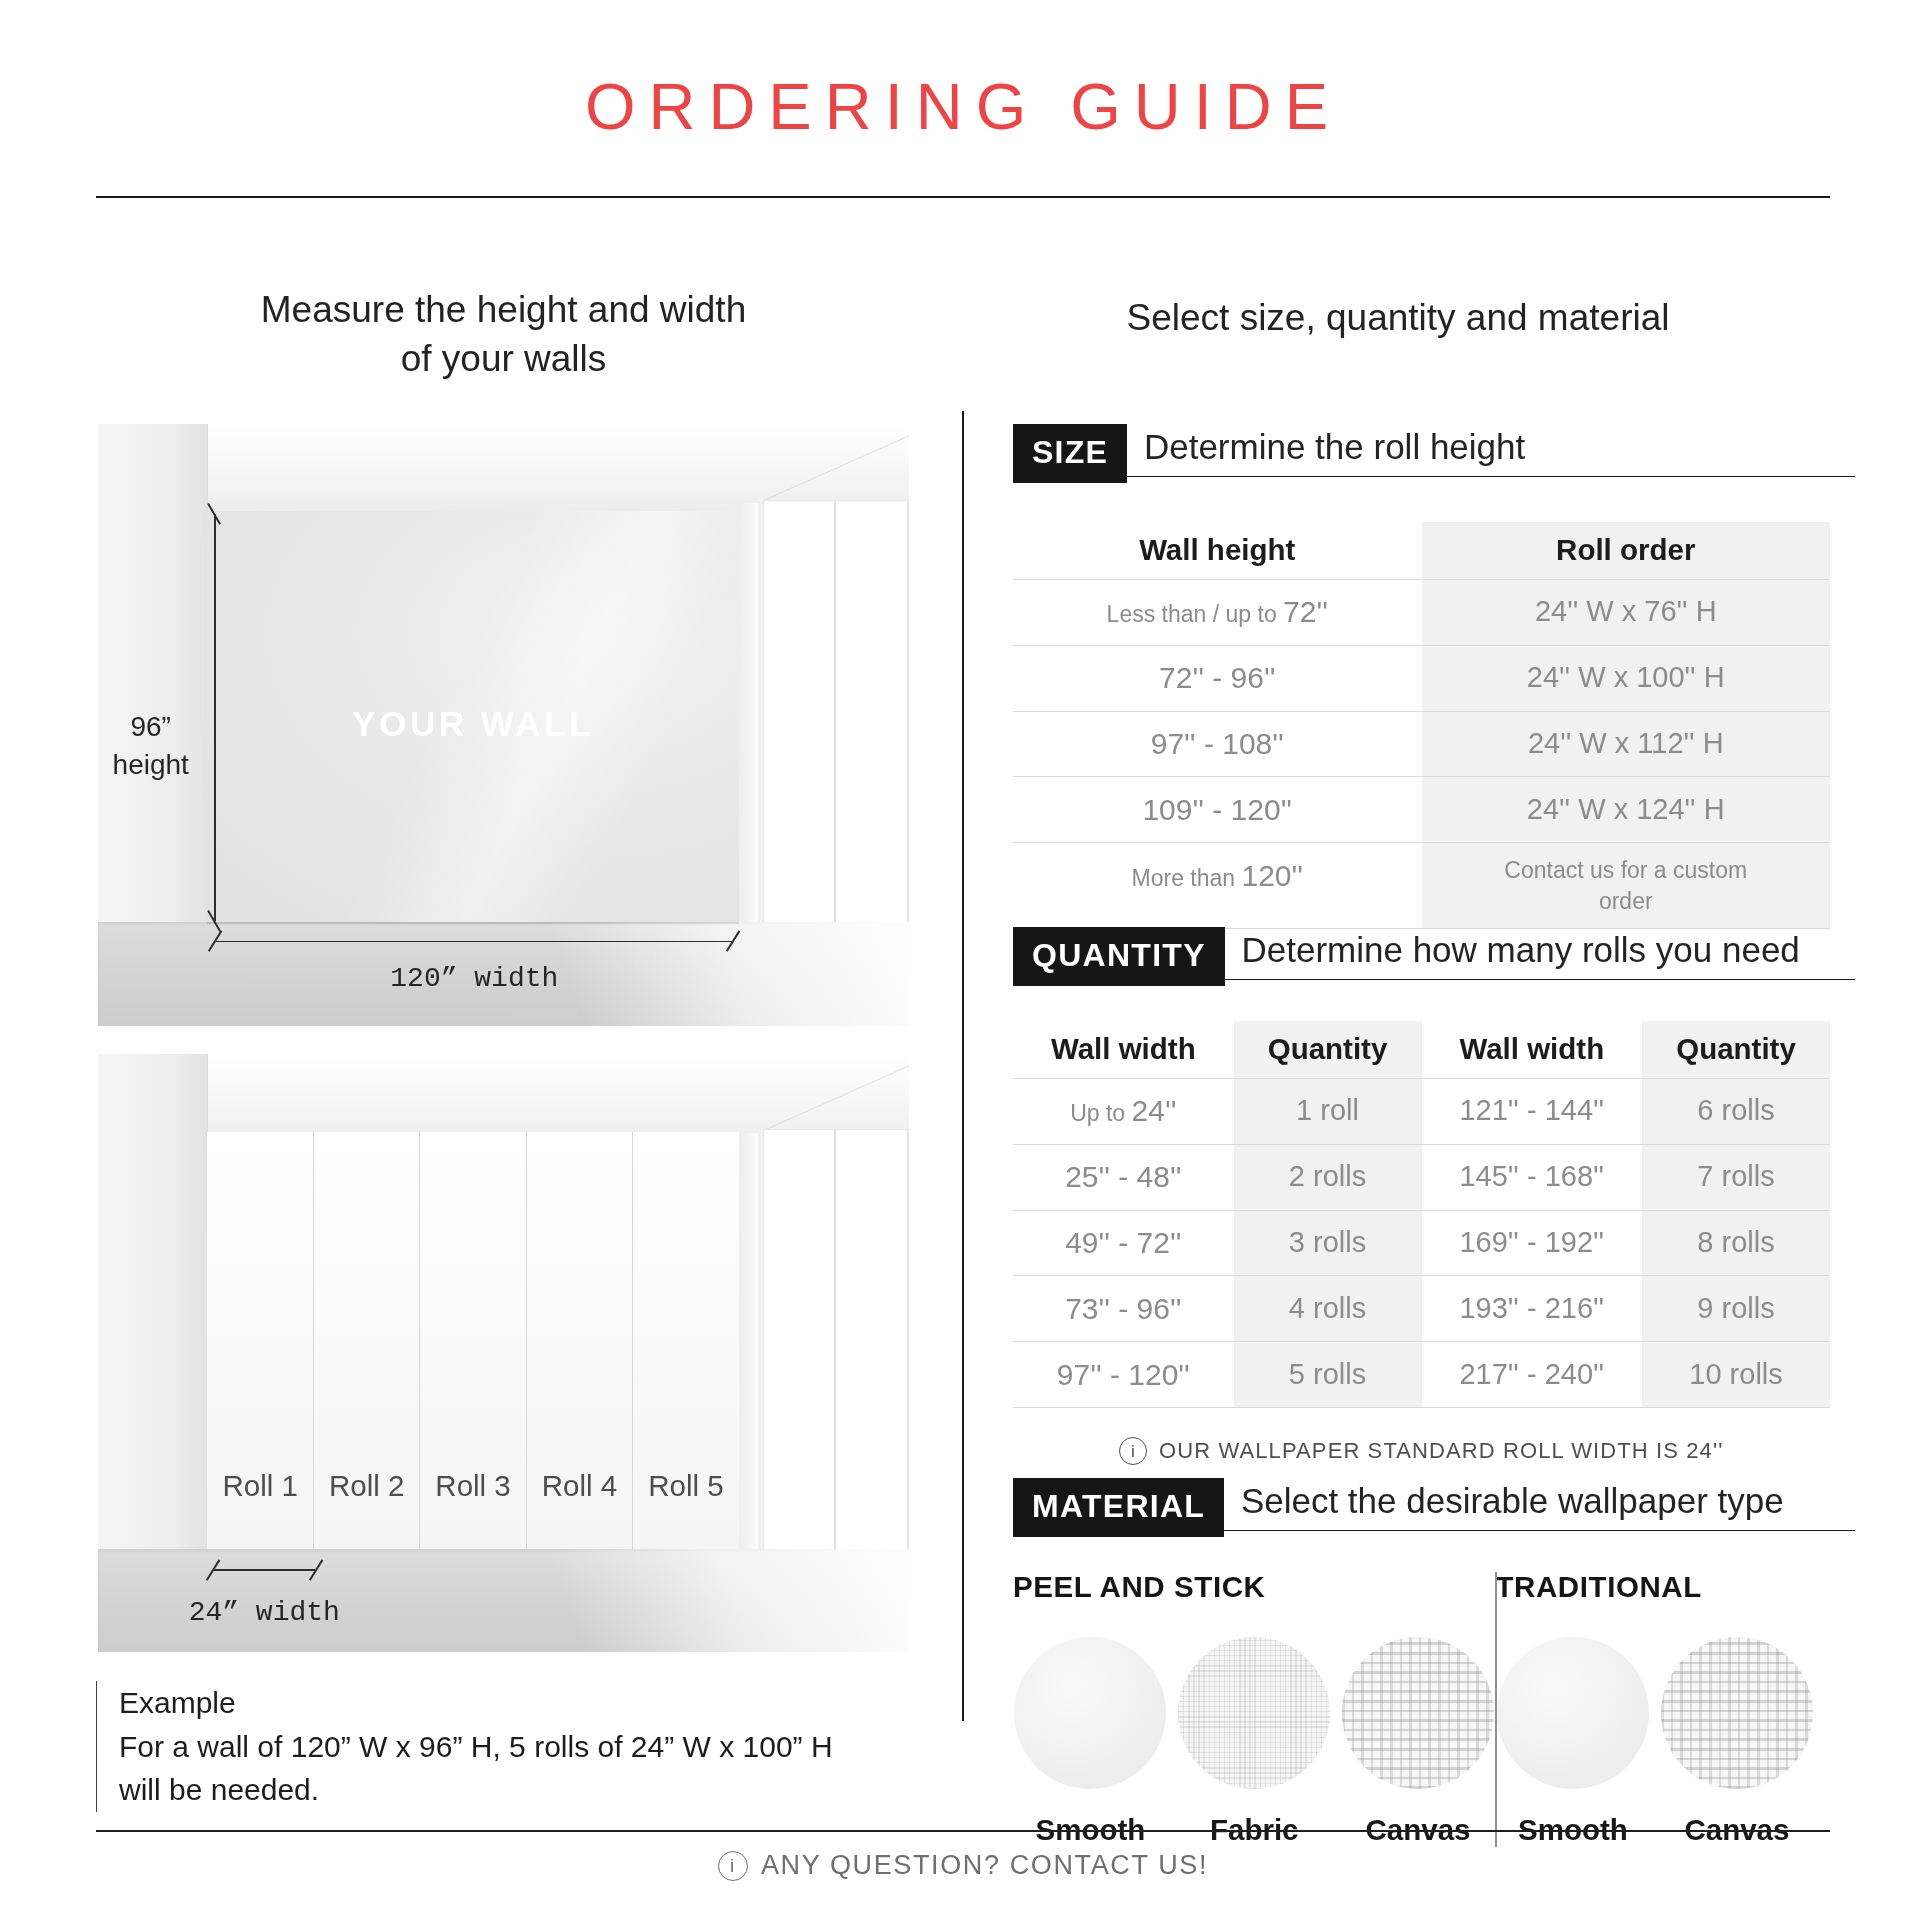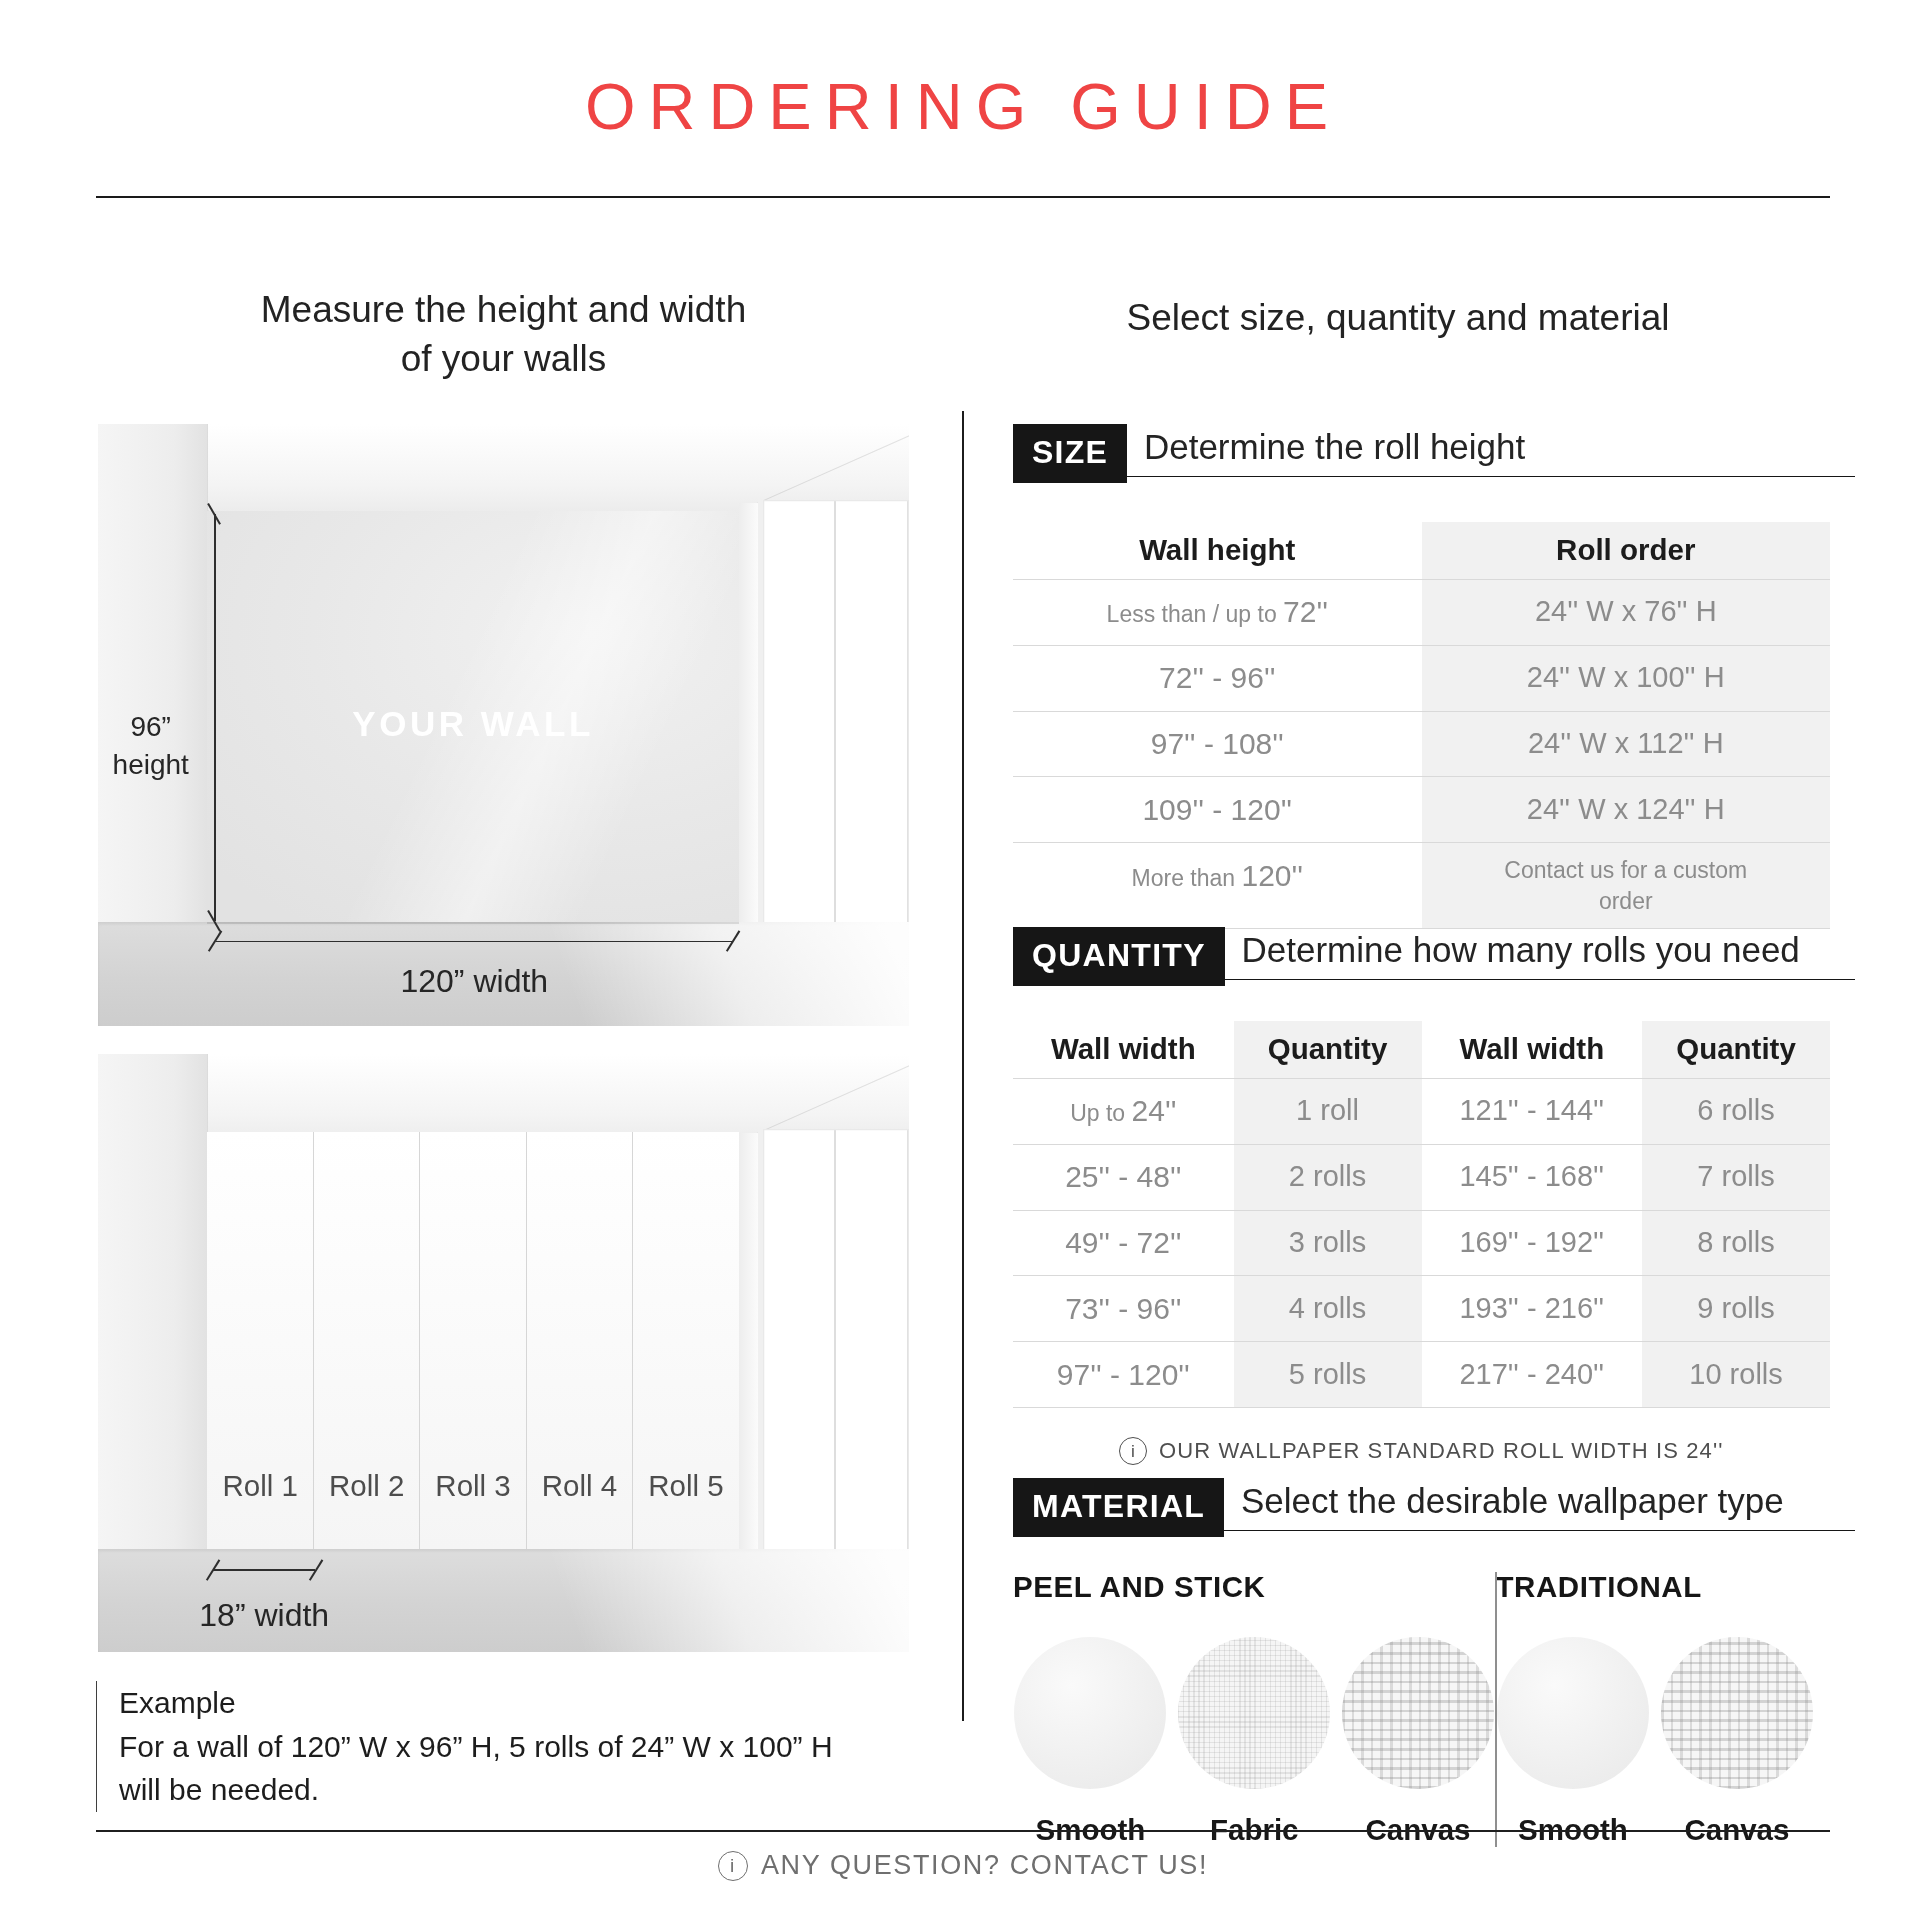--- a/index.html
+++ b/index.html
@@ -57,21 +57,21 @@
   .tick{position:absolute;background:#2e2e2e;}
   .v-measure .tick{width:24.4px;height:1.9px;left:-11.6px;transform:rotate(60deg);}
   .v-measure .tick.t-top{top:-1.3px;}
   .v-measure .tick.t-bottom{bottom:-1.3px;}
   .h-measure .tick{width:1.9px;height:24.4px;top:-11.6px;transform:rotate(32deg);}
   .h-measure .tick.t-left{left:-1.3px;}
   .h-measure .tick.t-right{right:-1.3px;}
 
   .height-label{position:absolute;left:0;width:13%;top:42.5%;text-align:center;
     font-size:28px;line-height:1.35;color:#262626;margin-top:28px;}
-  .width-label{position:absolute;text-align:center;font-size:32px;color:#262626;}
+  .width-label{position:absolute;text-align:center;font-size:28px;color:#262626;font-family:Liberation Mono, monospace;}
   #room-1 .width-label{left:14.5%;width:63.8%;top:89.6%;}
   #room-2 .width-label{left:7.5%;width:26%;top:90.8%;}
 
   .panels{position:absolute;left:13.5%;width:65.5%;top:13%;height:69.8%;display:flex;}
   .panel{flex:1;position:relative;background:linear-gradient(to bottom,#ffffff 0%,#f5f5f5 100%);
     border-right:1.3px solid #d6d6d6;}
   .panel:last-child{border-right:none;}
   .panel-label{position:absolute;left:0;bottom:11%;width:100%;text-align:center;
     font-size:29.5px;color:#4d4d4d;}
 
@@ -207,21 +207,21 @@
     </div>
     <div class="panel">
       <div class="panel-label">Roll 5</div>
     </div>
   </div>
 
   <div class="h-measure">
     <div class="tick t-left"></div>
     <div class="tick t-right"></div>
   </div>
-  <div class="width-label">18” width</div>
+  <div class="width-label">24” width</div>
 </div>
 
 <div class="example">
   <div>Example</div>
   <div>For a wall of 120” W x 96” H, 5 rolls of 24” W x 100” H</div>
   <div>will be needed.</div>
 </div>
 
 <div class="section" id="size-section">
   <div class="section-header">

